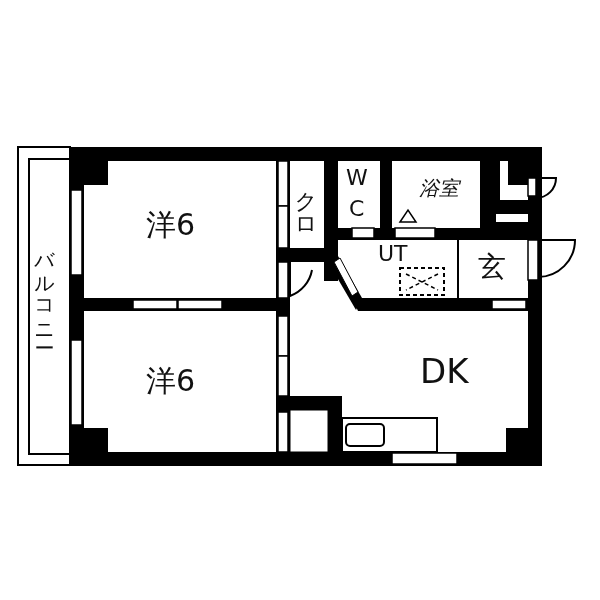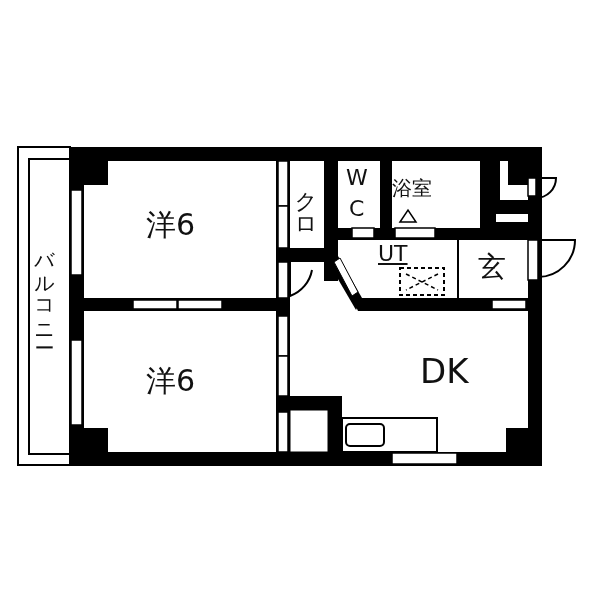--- a/index.html
+++ b/index.html
@@ -117,17 +117,17 @@
   </g>
 
   <rect x="392" y="453" width="65" height="11" fill="#fff" stroke="#000" stroke-width="1.5"></rect>
 </svg>
 
 <div class="lbl" style="left:146px; top:210px; font-size:30px;">洋6</div>
 <div class="lbl" style="left:146px; top:366px; font-size:30px;">洋6</div>
 <div class="lbl vert" style="left:295px; top:176px; font-size:22px;">クロ</div>
 <div class="lbl" style="left:346px; top:167px; font-size:22px;">W</div>
 <div class="lbl" style="left:349px; top:198px; font-size:22px;">C</div>
-<div class="lbl" style="left:392px; top:178px; font-size:20px;">浴室</div>
-<div class="lbl" style="left:378px; top:243px; font-size:22px;text-decoration:underline;">UT</div>
+<div class="lbl" style="left:419px; top:178px; font-size:20px;font-style:italic;">浴室</div>
+<div class="lbl" style="left:378px; top:243px; font-size:22px;">UT</div>
 <div class="lbl" style="left:478px; top:253px; font-size:28px;">玄</div>
 <div class="lbl" style="left:420px; top:354px; font-size:34px;">DK</div>
 <div class="lbl vert" style="left:35px; top:238px; font-size:20px;">バルコニー</div>
 
 </body></html>

